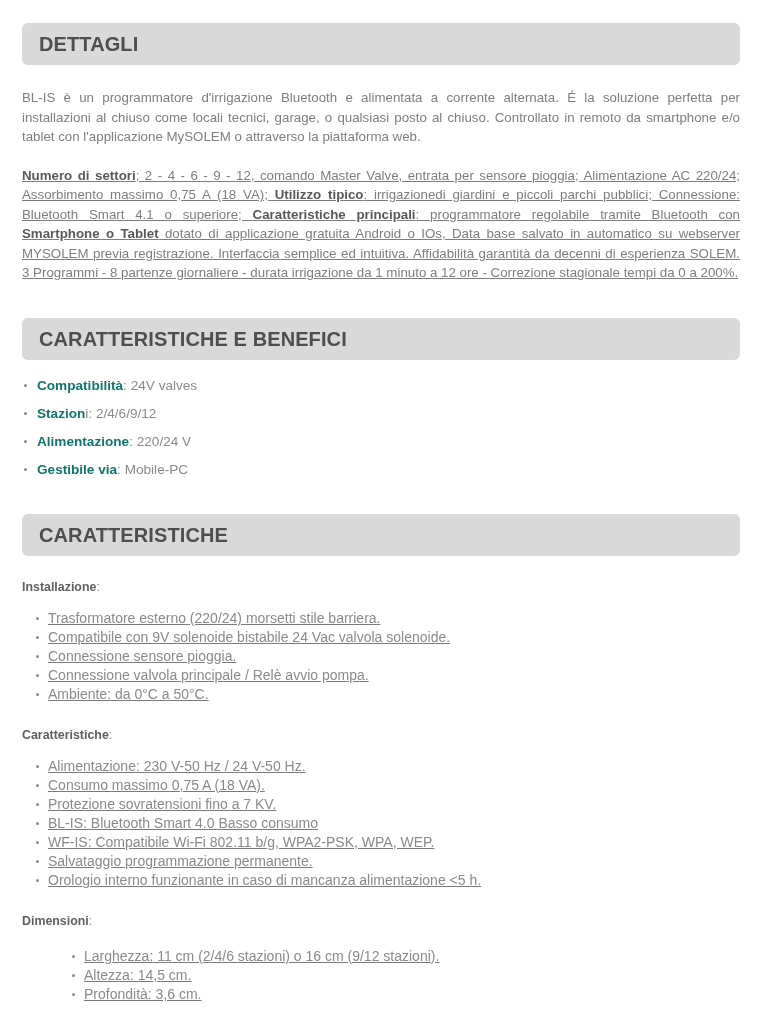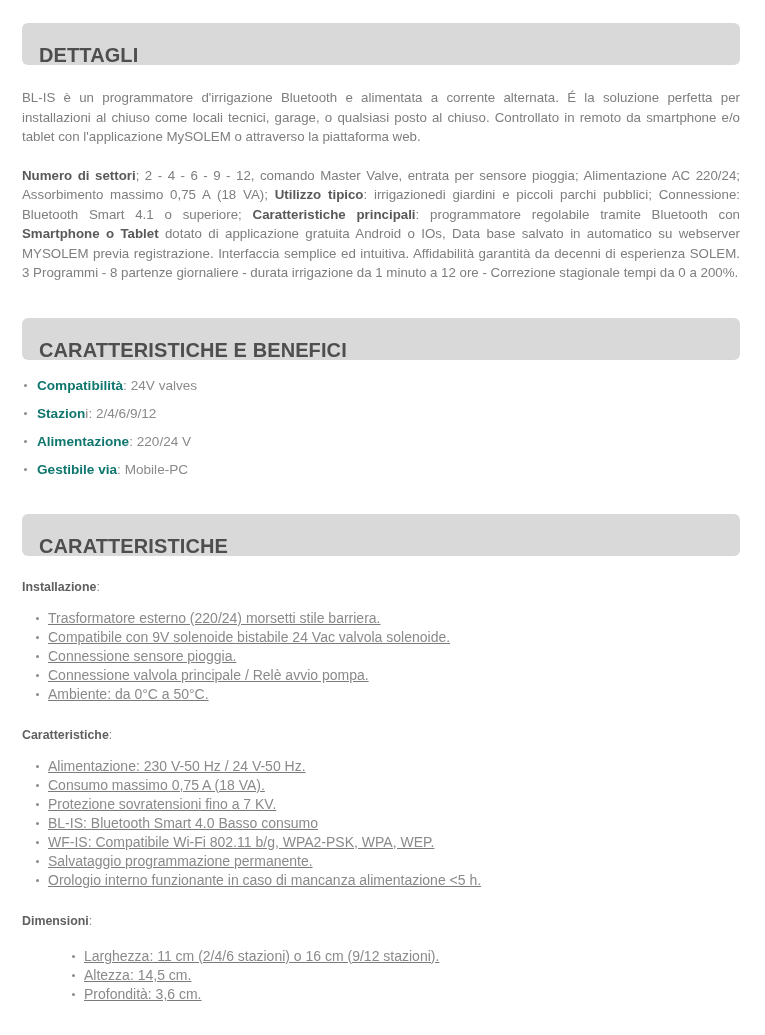--- a/index.html
+++ b/index.html
@@ -22,21 +22,21 @@
     box-sizing: border-box;
   }
 
   
   .section-bar {
     margin: 0 25px 0 22px;
     background: #d9d9d9;
     border-radius: 6px;
     height: 42px;
     display: flex;
-    align-items: flex-end;
+    align-items: center;
     padding: 0 0 0 17px;
     box-sizing: border-box;
   }
   .section-bar .section-title {
     font-size: 20px;
     font-weight: bold;
     color: #4e4e4e;
     letter-spacing: 0.1px;
     line-height: 1;
   }
@@ -46,21 +46,21 @@
 
   
   .body-text {
     margin: 0 25px 0 22px;
     font-size: 13.3px;
     line-height: 19.5px;
     color: #7e7e7e;
     text-align: justify;
   }
   #para-intro { margin-top: 23px; }
-  #para-specs { margin-top: 19px; }
+  #para-specs { margin-top: 19px; text-decoration: underline; }
   .body-text b, .body-text .b {
     font-weight: bold;
     color: #595959;
   }
 
   
   .benefit-list {
     list-style: none;
     margin: 17px 0 0 0;
     padding: 0 0 0 24px;

